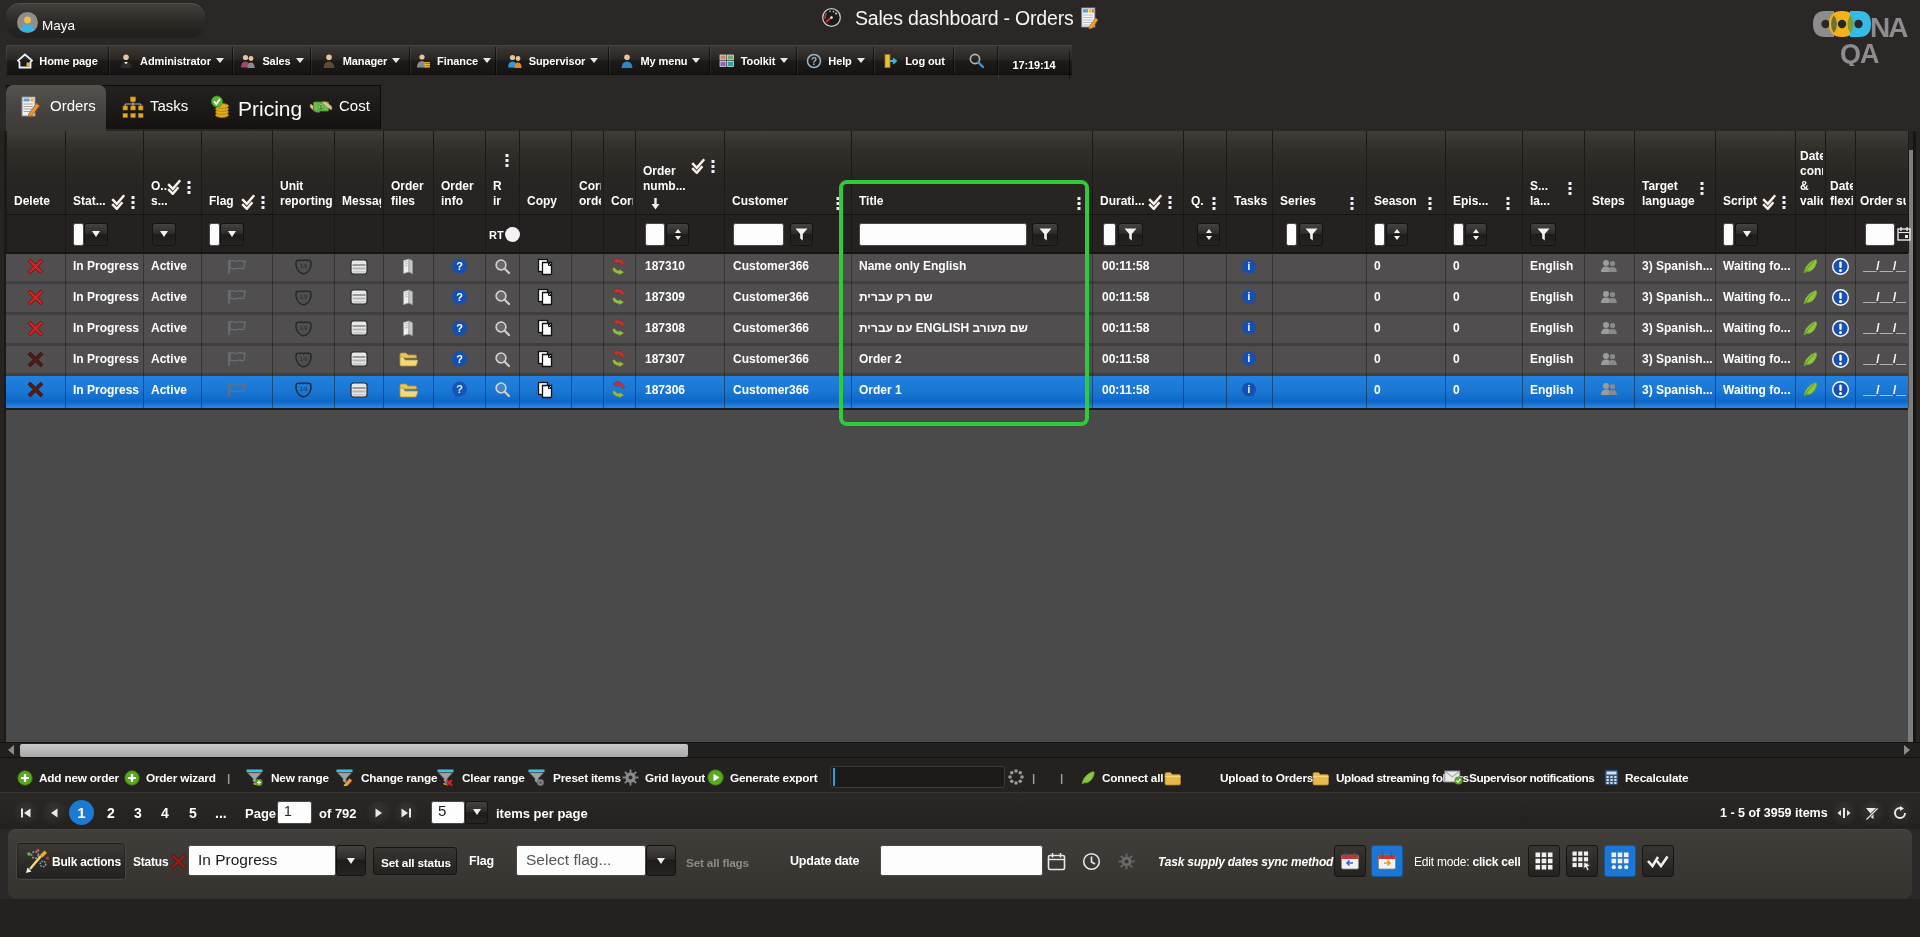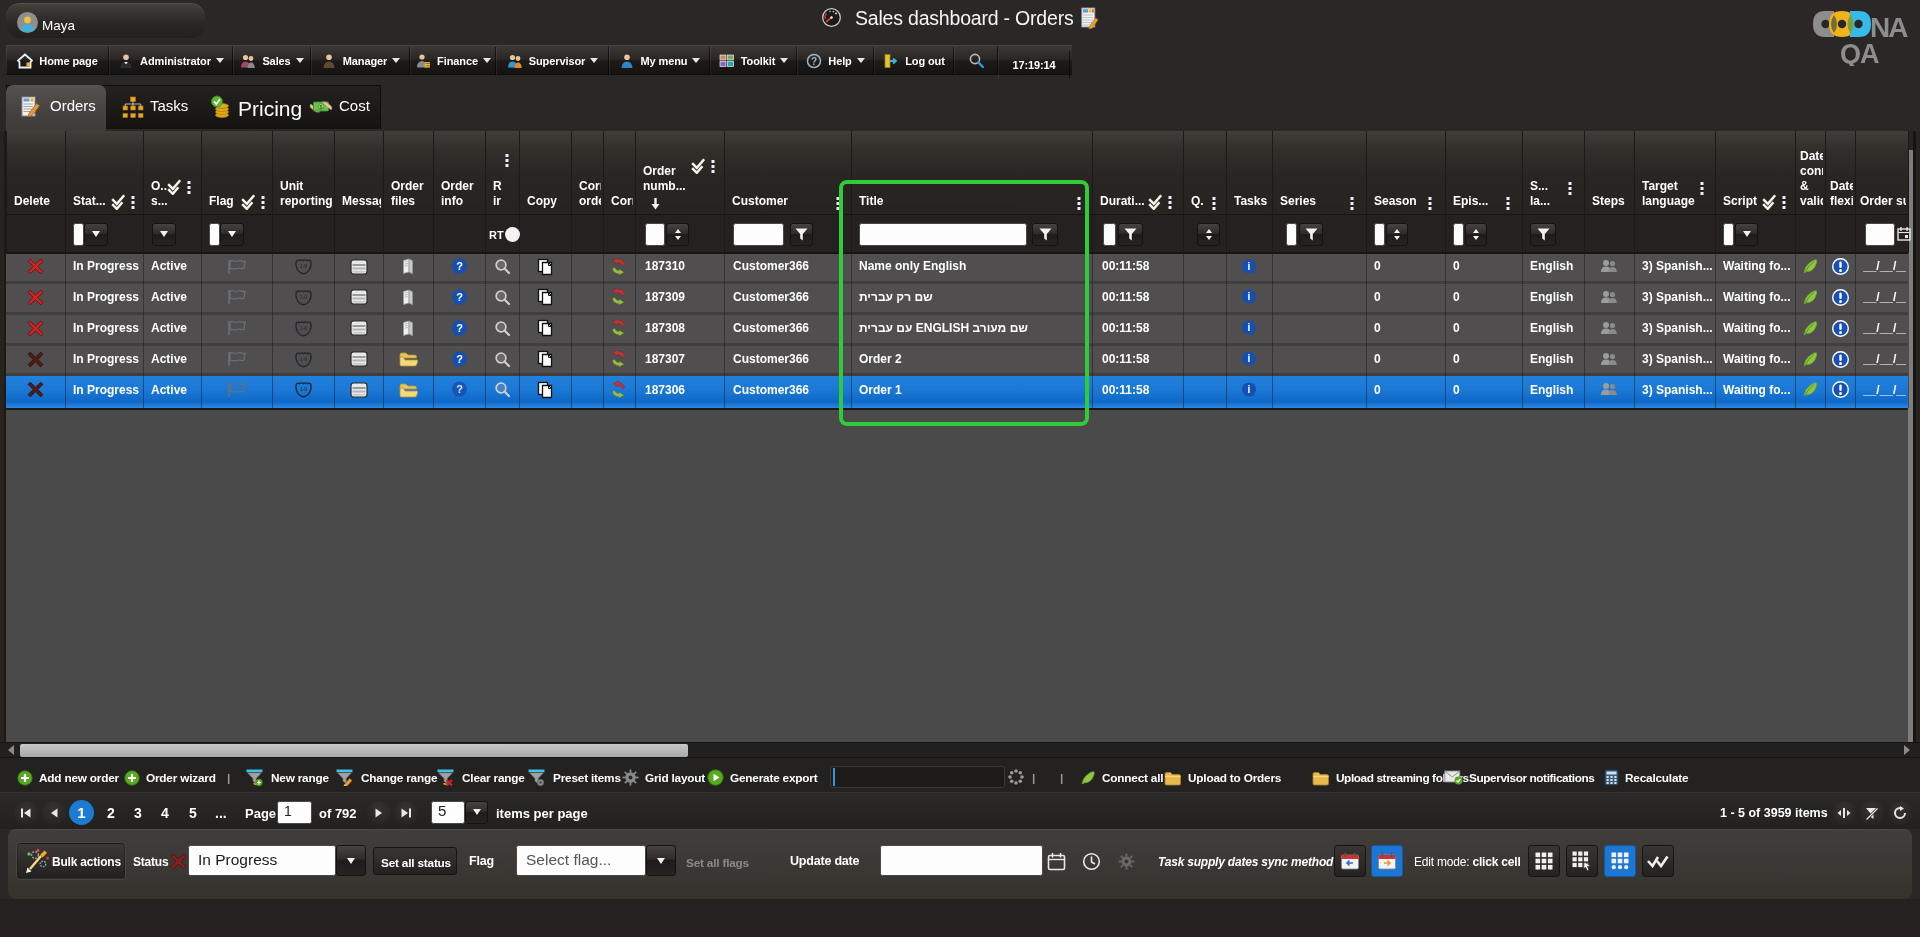--- a/index.html
+++ b/index.html
@@ -974,21 +974,21 @@
         <circle cx="13.24" cy="4.76" r="1.8" fill="#9a9a9a"></circle>
       </svg></div>
 <div class="abs tbitem" style="left:1032px;top:765px;height:25px;color:#9a9a9a;">|</div>
 <div class="abs tbitem" style="left:1060px;top:765px;height:25px;color:#9a9a9a;">|</div>
 <div class="abs tbitem" style="left:1080px;top:765px;height:25px;">
       <svg width="16" height="16" viewBox="0 0 16 16" style="margin-right:6px;">
         <path d="M2 14 Q3 7.5 8 4.2 Q12.5 1 14 2 Q15 3.2 12.5 8 Q9.5 13.2 4.2 12.8 Z" fill="#8dc63f" stroke="#6fa52c" stroke-width="0.8"></path>
       </svg>
       <span>Connect all</span>
     </div>
-<div class="abs tbitem" style="left:1164px;top:765px;height:25px;">
+<div class="abs tbitem" style="left:1164px;top:765px;height:25px;gap:32px;">
       <svg width="18" height="16" viewBox="0 0 18 16" style="margin-right:6px;">
         <path d="M1 4 Q1 2.5 2.5 2.5 L6.5 2.5 L8.2 4.5 L15 4.5 Q16.5 4.5 16.5 6 L16.5 13.5 Q16.5 15 15 15 L2.5 15 Q1 15 1 13.5 Z" fill="#e8b84e" stroke="#a8822a" stroke-width="0.8"></path>
         <path d="M1 6.5 L16.5 6.5" stroke="#f5d878" stroke-width="1.2"></path>
       </svg>
       <span>Upload to Orders</span>
     </div>
 <div class="abs tbitem" style="left:1284px;top:765px;height:25px;padding-left:28px;">
       <svg width="18" height="16" viewBox="0 0 18 16" style="margin-right:6px;">
         <path d="M1 4 Q1 2.5 2.5 2.5 L6.5 2.5 L8.2 4.5 L15 4.5 Q16.5 4.5 16.5 6 L16.5 13.5 Q16.5 15 15 15 L2.5 15 Q1 15 1 13.5 Z" fill="#e8b84e" stroke="#a8822a" stroke-width="0.8"></path>
         <path d="M1 6.5 L16.5 6.5" stroke="#f5d878" stroke-width="1.2"></path>

